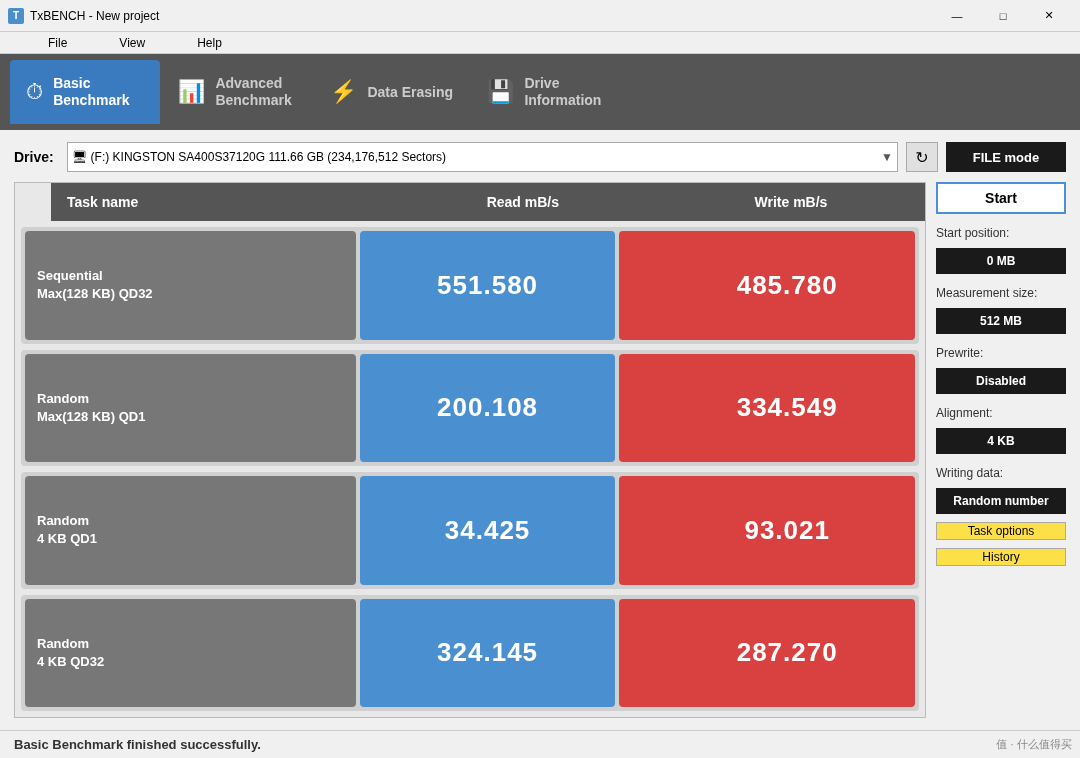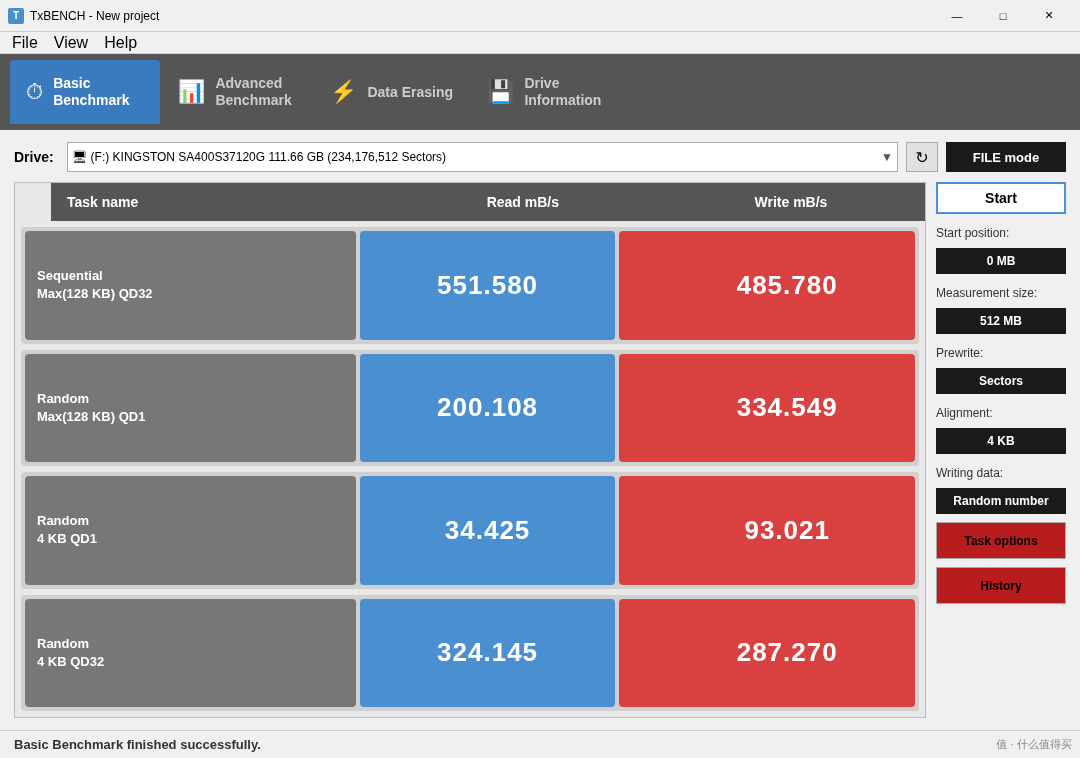--- a/index.html
+++ b/index.html
@@ -61,22 +61,23 @@
     .menu-bar {
       background: #f0f0f0;
       height: 22px;
       display: flex;
       align-items: center;
       padding: 0 4px;
       border-bottom: 1px solid #ccc;
     }
     .menu-item {
       padding: 2px 8px;
-      font-size: 16px;
-      cursor: pointer;
+      font-size: 12px;
+      cursor: pointer;
+      margin-left: 36px;
     }
 
     
     .tab-bar {
       background: #555;
       height: 76px;
       display: flex;
       align-items: center;
       padding: 0 10px;
       gap: 2px;
@@ -276,29 +277,29 @@
       height: 26px;
       background: #1a1a1a;
       color: white;
       font-size: 12px;
       display: flex;
       align-items: center;
       justify-content: center;
       font-weight: bold;
     }
     .sidebar-btn {
-      height: 37px;
-      background: #b91c1c;
+      height: 18px;
+      background: #fde047;
       border: 1px solid #aaa;
       font-size: 12px;
       cursor: pointer;
       display: flex;
       align-items: center;
       justify-content: center;
-      font-weight: bold;
+      font-weight: normal;
     }
 
     
     .status-bar {
       height: 28px;
       background: #f0f0f0;
       border-top: 1px solid #ccc;
       display: flex;
       align-items: center;
       padding: 0 14px;
@@ -414,21 +415,21 @@
     <div class="sidebar">
       <button class="start-btn">Start</button>
 
       <span class="sidebar-section-label">Start position:</span>
       <div class="sidebar-value-box">0 MB</div>
 
       <span class="sidebar-section-label">Measurement size:</span>
       <div class="sidebar-value-box">512 MB</div>
 
       <span class="sidebar-section-label">Prewrite:</span>
-      <div class="sidebar-value-box">Sectors</div>
+      <div class="sidebar-value-box">Disabled</div>
 
       <span class="sidebar-section-label">Alignment:</span>
       <div class="sidebar-value-box">4 KB</div>
 
       <span class="sidebar-section-label">Writing data:</span>
       <div class="sidebar-value-box">Random number</div>
 
       <button class="sidebar-btn">Task options</button>
       <button class="sidebar-btn">History</button>
     </div>

